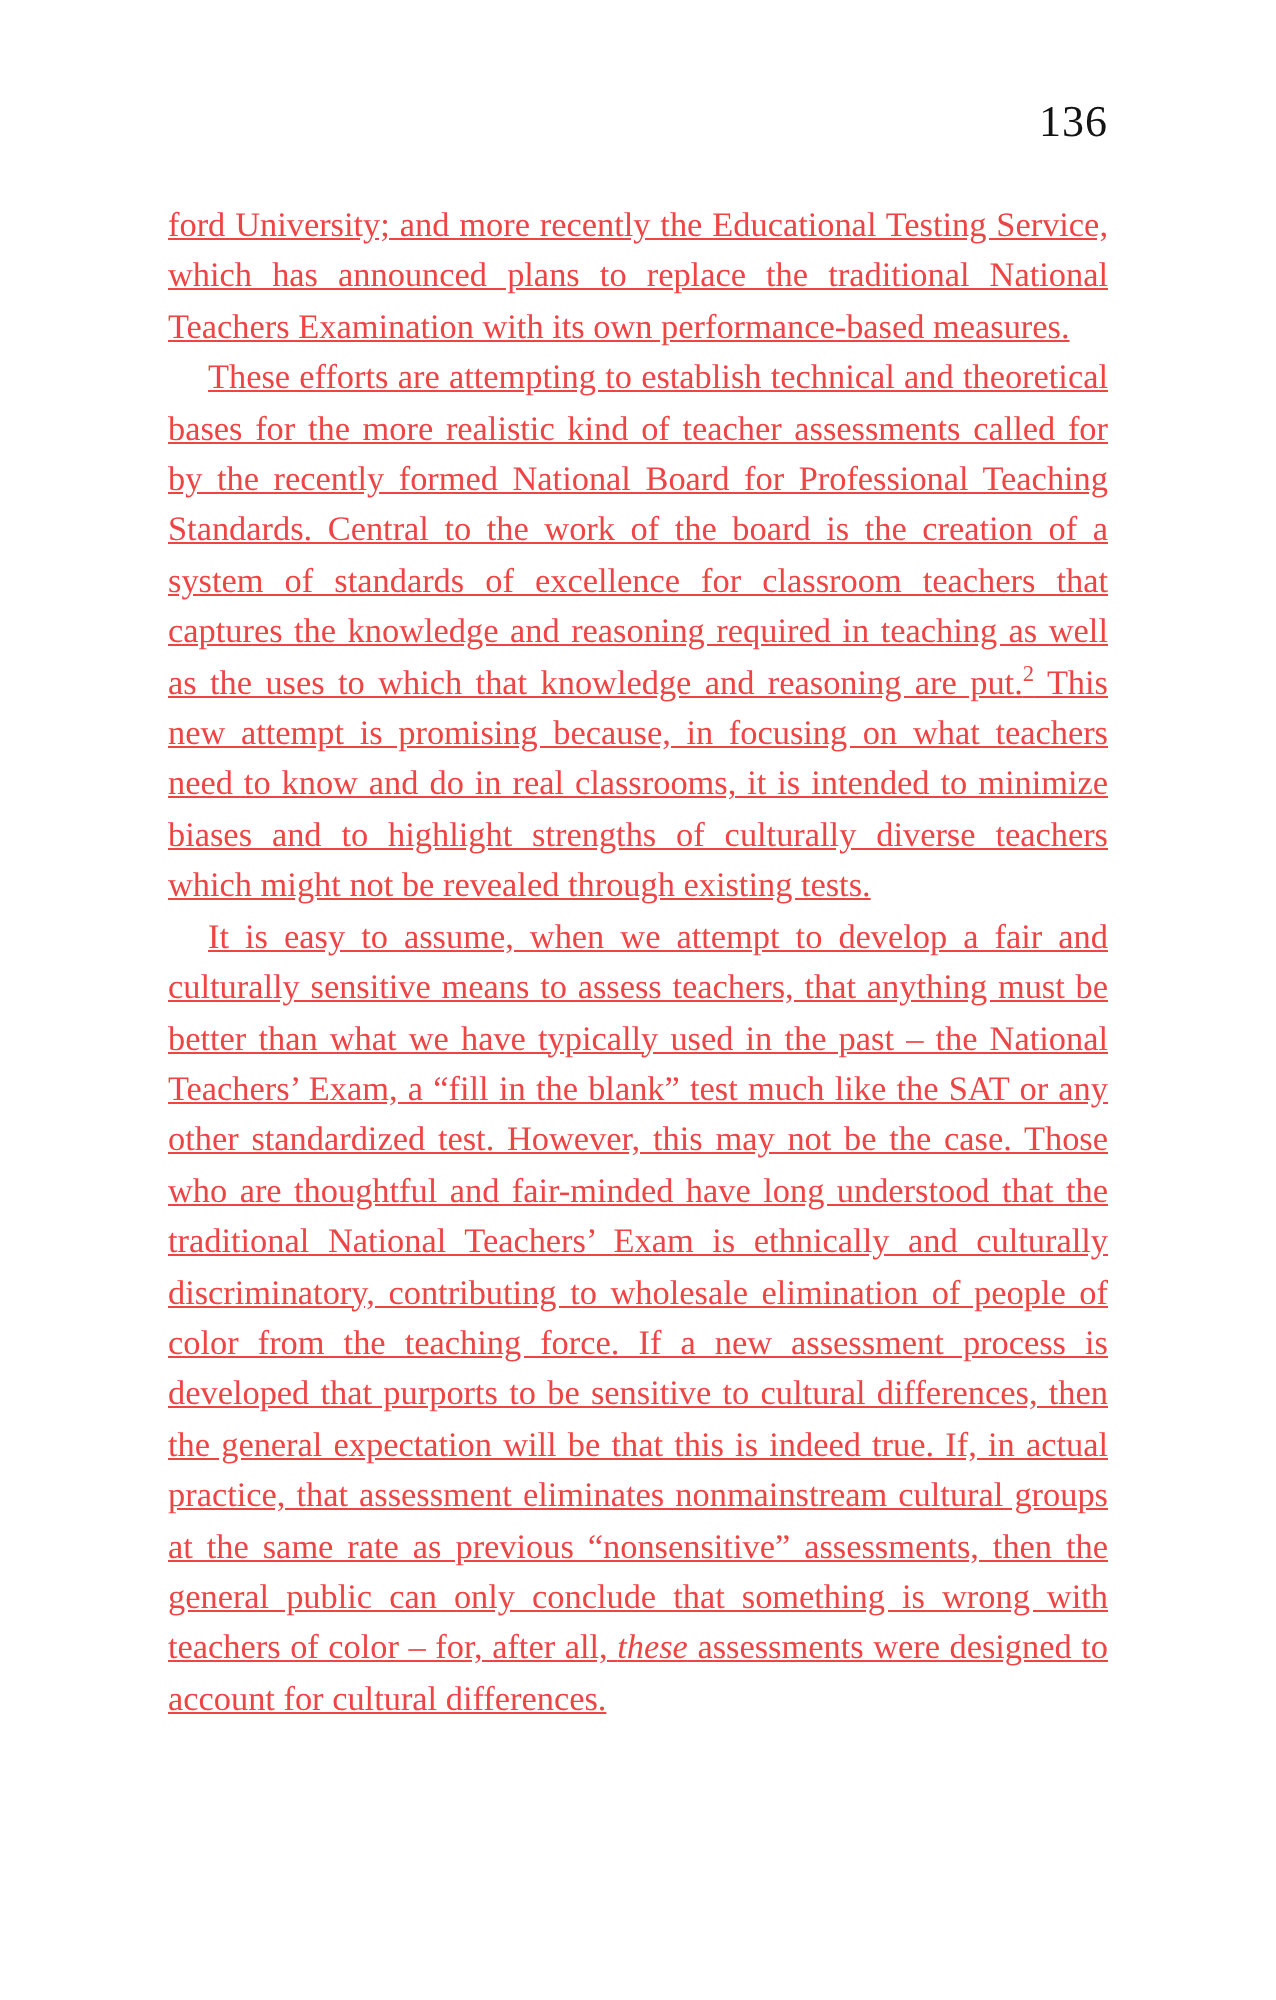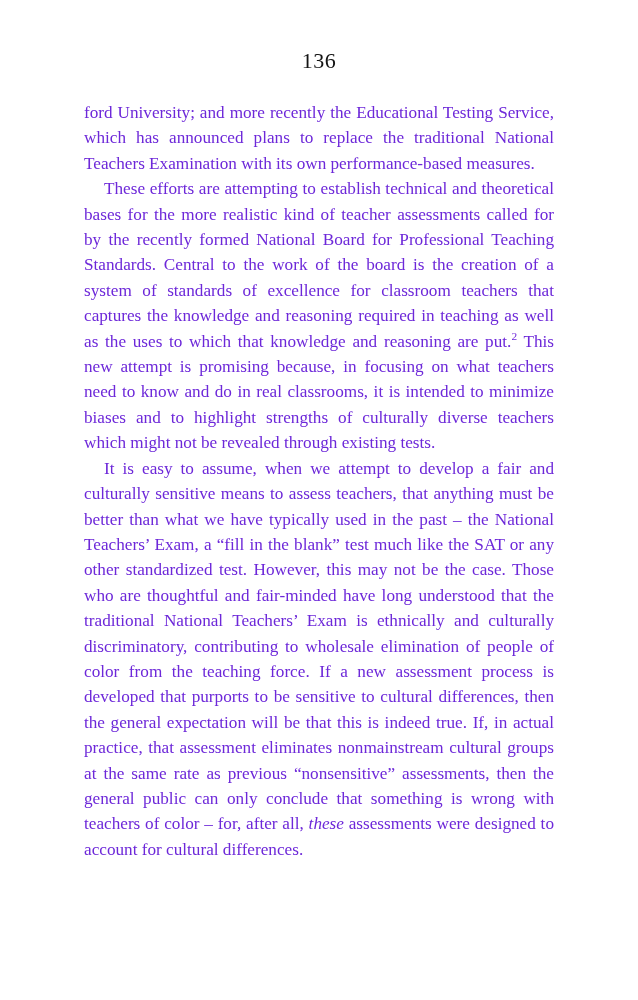--- a/index.html
+++ b/index.html
@@ -17,41 +17,42 @@
   .page {
     position: relative;
     width: 638px;
     height: 1000px;
     box-sizing: border-box;
     padding: 48px 84px 0 84px;
   }
   .running-head {
     display: flex;
     align-items: baseline;
-    justify-content: center;
+    justify-content: flex-end;
     margin-bottom: 26px;
   }
   .folio {
     font-size: 22px;
     letter-spacing: 0.5px;
     font-family: "Liberation Serif", "DejaVu Serif", serif;
     color: #141414;
   }
   .head-title {
     font-size: 22.5px;
     color: #141414;
     letter-spacing: 0.2px;
   }
   .body-text {
     font-size: 17.2px;
     line-height: 25.4px;
     text-align: justify;
     text-justify: inter-word;
-    color: #6d28d9;
+    color: #ef4444;
     hyphens: manual;
+    text-decoration: underline;
   }
   .body-text p {
     margin: 0;
   }
   .body-text p.indent {
     text-indent: 20px;
   }
   .body-text sup {
     font-size: 0.66em;
     vertical-align: super;

